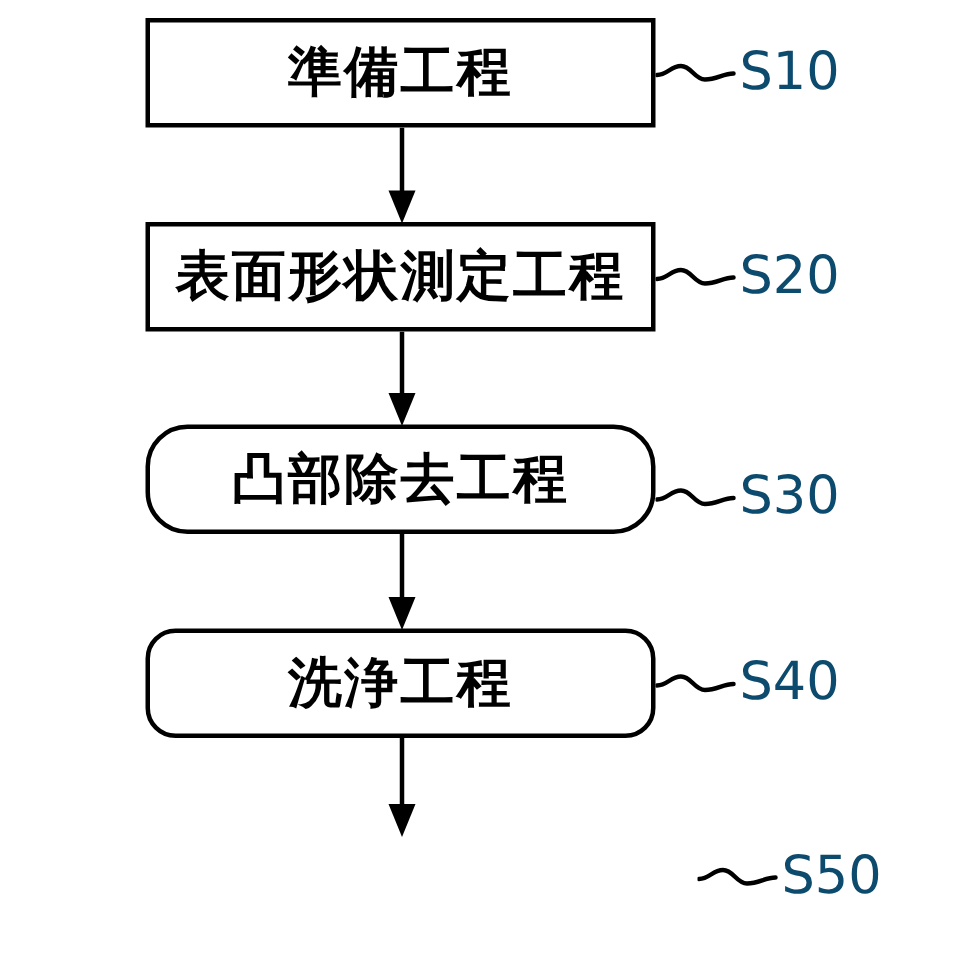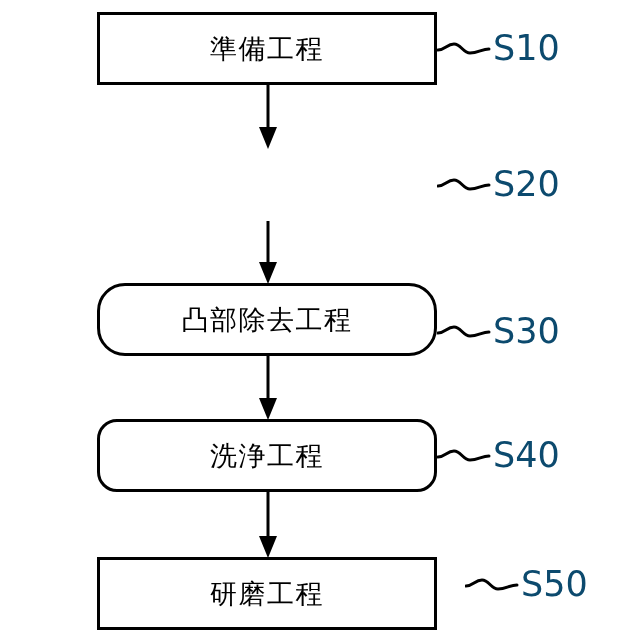--- a/index.html
+++ b/index.html
@@ -30,22 +30,22 @@
   .step-label {
     position: absolute;
     left: 0;
     top: 0;
     width: 100%;
     height: 100%;
     display: flex;
     align-items: center;
     justify-content: center;
     font-family: "DejaVu Sans", "Liberation Sans", sans-serif;
-    font-size: 27px;
-    font-weight: 400;
+    font-size: 36px;
+    font-weight: 700;
     color: #000000;
     letter-spacing: 1.5px;
     line-height: 1;
     white-space: nowrap;
   }
   .arrow {
     position: absolute;
     left: 0;
     top: 0;
     width: 640px;
@@ -105,20 +105,23 @@
   <div class="step" style="top:12px;">
     <div class="step-label">準備工程</div>
   </div>
   <div class="ref-wrap" style="left:437px; top:12px; height:73px;">
     <svg class="ref-squiggle" width="54" height="20" viewBox="0 0 54 20" xmlns="http://www.w3.org/2000/svg">
       <path d="M1,11 C8,11 10,5 17,5 C24,5 26,14 33,14 C41,14 45,10 52,10" fill="none" stroke="#000000" stroke-width="3" stroke-linecap="round"></path>
     </svg>
     <span class="ref-text">S10</span>
   </div>
 
+  <div class="step" style="top:148px;">
+    <div class="step-label">表面形状測定工程</div>
+  </div>
   <div class="ref-wrap" style="left:437px; top:148px; height:73px;">
     <svg class="ref-squiggle" width="54" height="20" viewBox="0 0 54 20" xmlns="http://www.w3.org/2000/svg">
       <path d="M1,11 C8,11 10,5 17,5 C24,5 26,14 33,14 C41,14 45,10 52,10" fill="none" stroke="#000000" stroke-width="3" stroke-linecap="round"></path>
     </svg>
     <span class="ref-text">S20</span>
   </div>
 
   <div class="step" style="top:283px;border-radius:28px;">
     <div class="step-label">凸部除去工程</div>
   </div>
@@ -132,23 +135,20 @@
   <div class="step" style="top:419px;border-radius:20px;">
     <div class="step-label">洗浄工程</div>
   </div>
   <div class="ref-wrap" style="left:437px; top:419px; height:73px;">
     <svg class="ref-squiggle" width="54" height="20" viewBox="0 0 54 20" xmlns="http://www.w3.org/2000/svg">
       <path d="M1,11 C8,11 10,5 17,5 C24,5 26,14 33,14 C41,14 45,10 52,10" fill="none" stroke="#000000" stroke-width="3" stroke-linecap="round"></path>
     </svg>
     <span class="ref-text">S40</span>
   </div>
 
-  <div class="step" style="top:557px;">
-    <div class="step-label">研磨工程</div>
-  </div>
   <div class="ref-wrap" style="left:437px; top:548px; height:73px;margin-left:28px;">
     <svg class="ref-squiggle" width="54" height="20" viewBox="0 0 54 20" xmlns="http://www.w3.org/2000/svg">
       <path d="M1,11 C8,11 10,5 17,5 C24,5 26,14 33,14 C41,14 45,10 52,10" fill="none" stroke="#000000" stroke-width="3" stroke-linecap="round"></path>
     </svg>
     <span class="ref-text">S50</span>
   </div>
 
 </div>
 
 </body></html>

